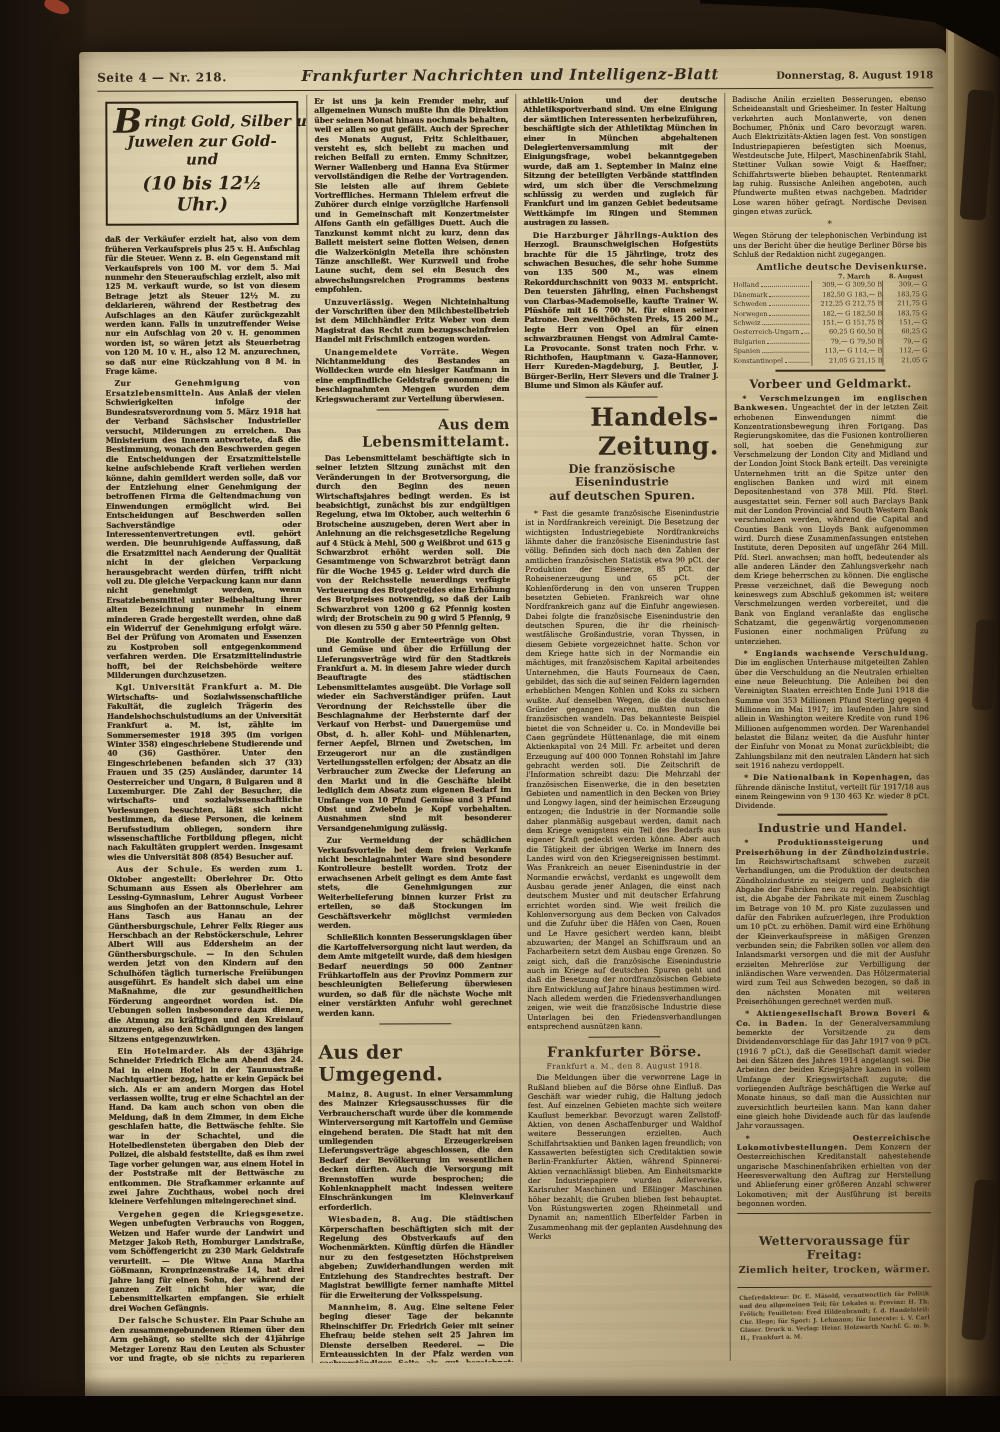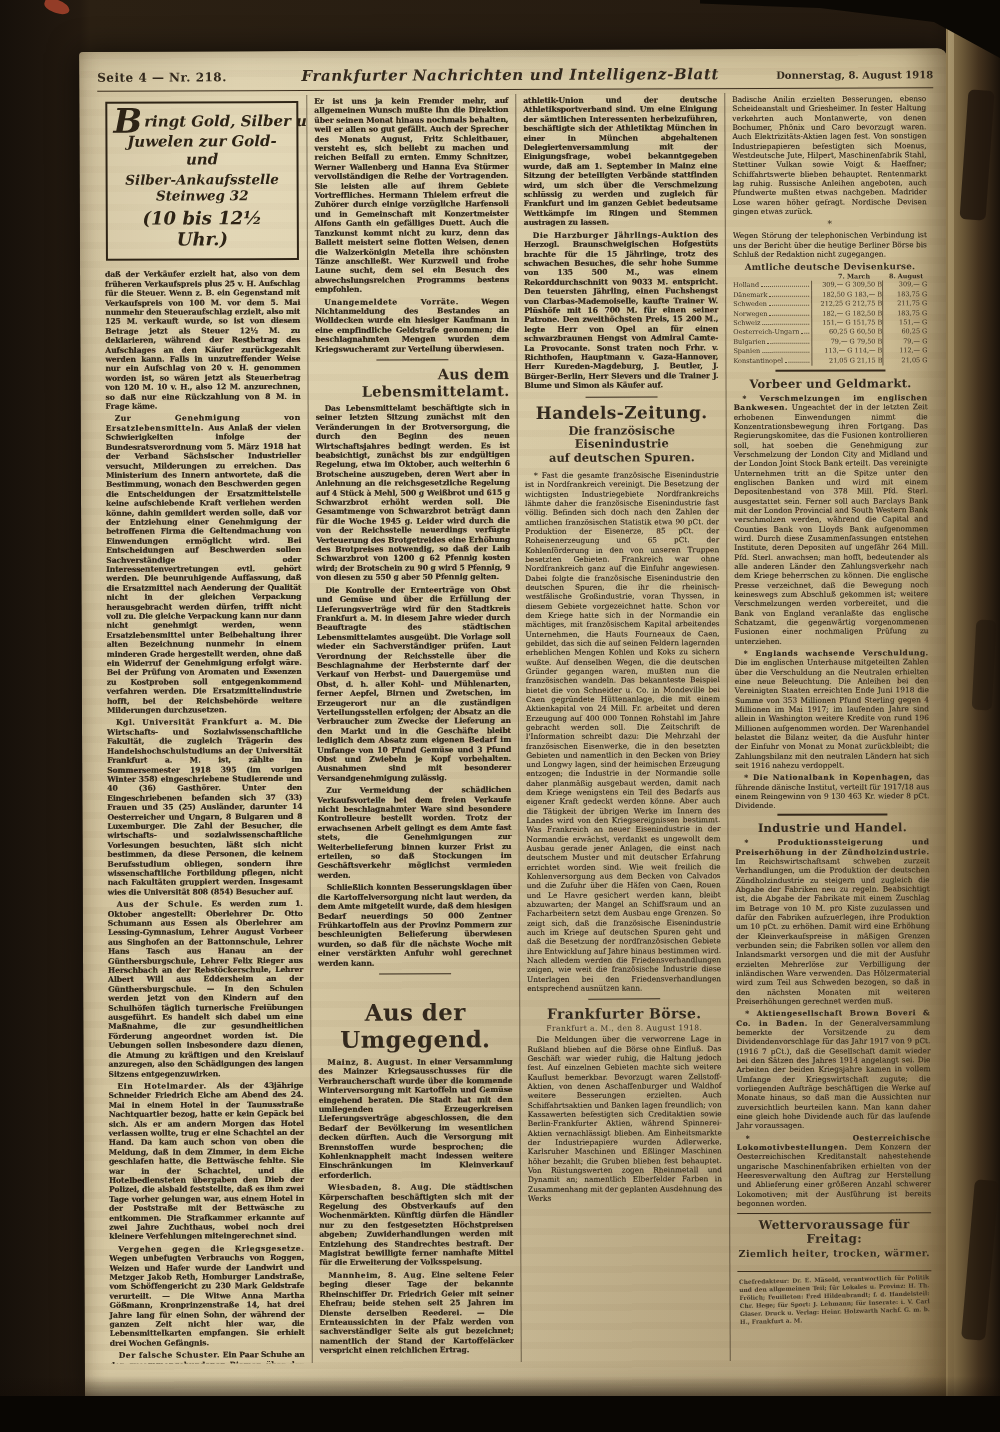--- a/index.html
+++ b/index.html
@@ -61,45 +61,45 @@
     font-style:italic;color:#2e2416;background:rgba(255,248,225,.12);}
   .ad-l1{font-size:15px;font-weight:bold;white-space:nowrap;}
   .adinit{font-size:34px;line-height:.6;vertical-align:-6px;margin-right:2px;}
   .ad-l2{font-size:15px;font-weight:bold;margin-top:2px;}
   .ad-l3{font-size:13.5px;font-weight:bold;margin-top:3px;}
   .ad-l4{font-size:18px;font-weight:bold;margin-top:4px;}
 
   
   .rule-short{width:72px;margin:6px auto 5px;border-top:1.5px solid #35291b;}
   .h-lma{font-size:14.5px;font-weight:bold;text-align:right;margin:3px 0 4px;letter-spacing:.3px;}
-  .h-umg{font-size:23px;font-weight:bold;text-align:center;margin:24px 0 5px;letter-spacing:.4px;}
-  .h-hz{font-size:17px;font-weight:bold;text-align:center;margin:4px 0 2px;letter-spacing:.4px;}
+  .h-umg{font-size:19px;font-weight:bold;margin:16px 0 5px;letter-spacing:.4px;}
+  .h-hz{font-size:25px;font-weight:bold;text-align:right;margin:4px 0 2px;letter-spacing:.4px;}
   .h-hz-sub{font-size:11.5px;font-weight:bold;text-align:center;line-height:1.2;margin-bottom:5px;}
   .h-boerse{font-size:14px;font-weight:bold;text-align:center;margin:6px 0 2px;letter-spacing:.4px;}
   .dateline{font-size:7.6px;text-align:center;margin-bottom:2px;letter-spacing:.4px;}
   .h-small{font-size:11.5px;font-weight:bold;text-align:center;margin:5px 0 3px;letter-spacing:.3px;}
   .note-mark{text-align:center;font-size:9px;margin:2px 0;}
 
   
   .dev{margin:3px 0 2px;}
-  .dev-title{font-size:8.8px;font-weight:bold;text-align:center;margin-bottom:1px;letter-spacing:.2px;}
+  .dev-title{font-size:8.8px;font-weight:bold;text-align:right;margin-bottom:1px;letter-spacing:.2px;}
   .dhead{display:flex;font-size:6.4px;font-weight:bold;}
   .dhead .sp{flex:1;}
   .dh7{width:62px;text-align:center;}
   .dh8{width:42px;text-align:center;overflow:hidden;white-space:nowrap;}
   .drow{display:flex;font-size:6.5px;line-height:1.45;align-items:baseline;}
   .dn{white-space:nowrap;}
   .dd{flex:1;border-bottom:1px dotted rgba(52,40,26,.8);margin:0 2px 2px;}
   .d7{width:62px;text-align:right;border-left:1px solid rgba(52,40,26,.7);padding-left:8px;white-space:nowrap;overflow:hidden;}
   .d8{width:42px;text-align:right;border-left:1px solid rgba(52,40,26,.7);padding-left:2px;white-space:nowrap;overflow:hidden;}
   .rule-mid{width:110px;margin:4px auto;border-top:2px solid #35291b;}
   .rule-full{border-top:1px solid #3a2d1d;margin:5px 0 4px;}
 
   
-  .h-weather{font-size:12px;font-weight:bold;text-align:center;margin:4px 0 2px;letter-spacing:.3px;}
+  .h-weather{font-size:12px;font-weight:bold;text-align:center;margin:20px 0 2px;letter-spacing:.3px;}
   .weather-txt{font-size:9.5px;font-weight:bold;text-align:center;margin-bottom:12px;letter-spacing:.4px;}
   .impressum{font-size:5.9px;line-height:1.35;text-align:justify;transform:rotate(-1.2deg);
     font-weight:bold;opacity:.9;margin:2px 2px 3px;}
 </style>
 </head>
 <body>
 
 <div class="photo">
 
   <div class="page">
@@ -110,35 +110,35 @@
       <span class="ph-right">Donnerstag, 8. August 1918</span>
     </div>
     <div class="hr-main"></div>
 
     <div class="cols">
 
       <div class="col">
         <div class="adbox">
           <div class="ad-l1"><span class="adinit">B</span><span>ringt Gold, Silber und</span></div>
           <div class="ad-l2">Juwelen zur Gold- und</div>
-          <div class="ad-l3">Silber-Ankaufsstelle Steinweg 32</div>
           <div class="ad-l4">(10 bis 12½ Uhr.)</div>
         </div>
         <p class="frak"><span>daß der Verkäufer erzielt hat, also von dem früheren Verkaufspreis plus 25 v. H. Aufschlag für die Steuer. Wenn z. B. ein Gegenstand mit Verkaufspreis von 100 M. vor dem 5. Mai nunmehr den Steueraufschlag erzielt, also mit 125 M. verkauft wurde, so ist von diesem Betrage jetzt als Steuer 12½ M. zu deklarieren, während der Restbetrag des Aufschlages an den Käufer zurückgezahlt werden kann. Falls in unzutreffender Weise nur ein Aufschlag von 20 v. H. genommen worden ist, so wären jetzt als Steuerbetrag von 120 M. 10 v. H., also 12 M. anzurechnen, so daß nur eine Rückzahlung von 8 M. in Frage käme.</span></p>
         <p class="frak ind"><b class="lead">Zur Genehmigung von Ersatzlebensmitteln.</b> <span>Aus Anlaß der vielen Schwierigkeiten infolge der Bundesratsverordnung vom 5. März 1918 hat der Verband Sächsischer Industrieller versucht, Milderungen zu erreichen. Das Ministerium des Innern antwortete, daß die Bestimmung, wonach den Beschwerden gegen die Entscheidungen der Ersatzmittelstelle keine aufschiebende Kraft verliehen werden könne, dahin gemildert werden solle, daß vor der Entziehung einer Genehmigung der betroffenen Firma die Geltendmachung von Einwendungen ermöglicht wird. Bei Entscheidungen auf Beschwerden sollen Sachverständige oder Interessentenvertretungen evtl. gehört werden. Die beunruhigende Auffassung, daß die Ersatzmittel nach Aenderung der Qualität nicht in der gleichen Verpackung herausgebracht werden dürfen, trifft nicht voll zu. Die gleiche Verpackung kann nur dann nicht genehmigt werden, wenn Ersatzlebensmittel unter Beibehaltung ihrer alten Bezeichnung nunmehr in einem minderen Grade hergestellt werden, ohne daß ein Widerruf der Genehmigung erfolgt wäre. Bei der Prüfung von Aromaten und Essenzen zu Kostproben soll entgegenkommend verfahren werden. Die Ersatzmittelindustrie hofft, bei der Reichsbehörde weitere Milderungen durchzusetzen.</span></p>
         <p class="frak ind"><b class="lead">Kgl. Universität Frankfurt a. M.</b> <span>Die Wirtschafts- und Sozialwissenschaftliche Fakultät, die zugleich Trägerin des Handelshochschulstudiums an der Universität Frankfurt a. M. ist, zählte im Sommersemester 1918 395 (im vorigen Winter 358) eingeschriebene Studierende und 40 (36) Gasthörer. Unter den Eingeschriebenen befanden sich 37 (33) Frauen und 35 (25) Ausländer, darunter 14 Oesterreicher und Ungarn, 8 Bulgaren und 8 Luxemburger. Die Zahl der Besucher, die wirtschafts- und sozialwissenschaftliche Vorlesungen besuchten, läßt sich nicht bestimmen, da diese Personen, die keinem Berufsstudium obliegen, sondern ihre wissenschaftliche Fortbildung pflegen, nicht nach Fakultäten gruppiert werden. Insgesamt wies die Universität 808 (854) Besucher auf.</span></p>
         <p class="frak ind"><b class="lead">Aus der Schule.</b> <span>Es werden zum 1. Oktober angestellt: Oberlehrer Dr. Otto Schumann aus Essen als Oberlehrer am Lessing-Gymnasium, Lehrer August Vorbeer aus Singhofen an der Battonnschule, Lehrer Hans Tasch aus Hanau an der Günthersburgschule, Lehrer Felix Rieger aus Herschbach an der Rebstöckerschule, Lehrer Albert Will aus Eddersheim an der Günthersburgschule. — In den Schulen werden jetzt von den Kindern auf den Schulhöfen täglich turnerische Freiübungen ausgeführt. Es handelt sich dabei um eine Maßnahme, die zur gesundheitlichen Förderung angeordnet worden ist. Die Uebungen sollen insbesondere dazu dienen, die Atmung zu kräftigen und den Kreislauf anzuregen, also den Schädigungen des langen Sitzens entgegenzuwirken.</span></p>
         <p class="frak ind"><b class="lead">Ein Hotelmarder.</b> <span>Als der 43jährige Schneider Friedrich Eiche am Abend des 24. Mai in einem Hotel in der Taunusstraße Nachtquartier bezog, hatte er kein Gepäck bei sich. Als er am andern Morgen das Hotel verlassen wollte, trug er eine Schachtel an der Hand. Da kam auch schon von oben die Meldung, daß in dem Zimmer, in dem Eiche geschlafen hatte, die Bettwäsche fehlte. Sie war in der Schachtel, und die Hotelbediensteten übergaben den Dieb der Polizei, die alsbald feststellte, daß es ihm zwei Tage vorher gelungen war, aus einem Hotel in der Poststraße mit der Bettwäsche zu entkommen. Die Strafkammer erkannte auf zwei Jahre Zuchthaus, wobei noch drei kleinere Verfehlungen miteingerechnet sind.</span></p>
         <p class="frak ind"><b class="lead">Vergehen gegen die Kriegsgesetze.</b> <span>Wegen unbefugten Verbrauchs von Roggen, Weizen und Hafer wurde der Landwirt und Metzger Jakob Reth, Homburger Landstraße, vom Schöffengericht zu 230 Mark Geldstrafe verurteilt. — Die Witwe Anna Martha Gößmann, Kronprinzenstraße 14, hat drei Jahre lang für einen Sohn, der während der ganzen Zeit nicht hier war, die Lebensmittelkarten empfangen. Sie erhielt drei Wochen Gefängnis.</span></p>
         <p class="frak ind"><b class="lead">Der falsche Schuster.</b> <span>Ein Paar Schuhe an den zusammengebundenen Riemen über den Arm gehängt, so stellte sich der 41jährige Metzger Lorenz Rau den Leuten als Schuster vor und fragte, ob sie nichts zu reparieren hätten, er habe aus Zufall ein Stück Leder bekommen. Der Mann sah so ehrsam aus, daß viele Leute nicht widerstehen konnten und ihm Schuhe mitgaben. Sie sahen sie niemals wieder. Die Strafkammer verurteilte den Schwindler wegen Betrugs im Rückfalle zu 18 Monaten Zuchthaus und fünf Jahren Ehrverlust.</span></p>
 
       </div>
 
       <div class="col">
         <p class="frak"><span>Er ist uns ja kein Fremder mehr, auf allgemeinen Wunsch mußte ihn die Direktion über seinen Monat hinaus nochmals behalten, weil er allen so gut gefällt. Auch der Sprecher des Monats August, Fritz Schleitbauer, versteht es, sich beliebt zu machen und reichen Beifall zu ernten. Emmy Schnitzer, Werner Wallenberg und Hanna Eva Stürmer vervollständigen die Reihe der Vortragenden. Sie leisten alle auf ihrem Gebiete Vortreffliches. Hermann Thielem erfreut die Zuhörer durch einige vorzügliche Harfensoli und in Gemeinschaft mit Konzertmeister Alfons Ganth ein gefälliges Duett. Auch die Tanzkunst kommt nicht zu kurz, denn das Ballett meistert seine flotten Weisen, denen die Walzerkönigin Metella ihre schönsten Tänze anschließt. Wer Kurzweil und frohe Laune sucht, dem sei ein Besuch des abwechslungsreichen Programms bestens empfohlen.</span></p>
+        <p class="frak ind"><b class="lead">Unzuverlässig.</b> <span>Wegen Nichteinhaltung der Vorschriften über den Milchbestellbetrieb ist dem Milchhändler Fritz Weber von dem Magistrat das Recht zum bezugsscheinfreien Handel mit Frischmilch entzogen worden.</span></p>
         <p class="frak ind"><b class="lead">Unangemeldete Vorräte.</b> <span>Wegen Nichtanmeldung des Bestandes an Wolldecken wurde ein hiesiger Kaufmann in eine empfindliche Geldstrafe genommen; die beschlagnahmten Mengen wurden dem Kriegswucheramt zur Verteilung überwiesen.</span></p>
 
         <div class="rule-short"></div>
         <div class="h-lma">Aus dem Lebensmittelamt.</div>
         <p class="frak ind"><span>Das Lebensmittelamt beschäftigte sich in seiner letzten Sitzung zunächst mit den Veränderungen in der Brotversorgung, die durch den Beginn des neuen Wirtschaftsjahres bedingt werden. Es ist beabsichtigt, zunächst bis zur endgültigen Regelung, etwa im Oktober, auch weiterhin 6 Brotscheine auszugeben, deren Wert aber in Anlehnung an die reichsgesetzliche Regelung auf 4 Stück à Mehl, 500 g Weißbrot und 615 g Schwarzbrot erhöht werden soll. Die Gesamtmenge von Schwarzbrot beträgt dann für die Woche 1945 g. Leider wird durch die von der Reichsstelle neuerdings verfügte Verteuerung des Brotgetreides eine Erhöhung des Brotpreises notwendig, so daß der Laib Schwarzbrot von 1200 g 62 Pfennig kosten wird; der Brotschein zu 90 g wird 5 Pfennig, 9 von diesen zu 550 g aber 50 Pfennig gelten.</span></p>
         <p class="frak ind"><span>Die Kontrolle der Ernteerträge von Obst und Gemüse und über die Erfüllung der Lieferungsverträge wird für den Stadtkreis Frankfurt a. M. in diesem Jahre wieder durch Beauftragte des städtischen Lebensmittelamtes ausgeübt. Die Vorlage soll wieder ein Sachverständiger prüfen. Laut Verordnung der Reichsstelle über die Beschlagnahme der Herbsternte darf der Verkauf von Herbst- und Dauergemüse und Obst, d. h. aller Kohl- und Mühlenarten, ferner Aepfel, Birnen und Zwetschen, im Erzeugerort nur an die zuständigen Verteilungsstellen erfolgen; der Absatz an die Verbraucher zum Zwecke der Lieferung an den Markt und in die Geschäfte bleibt lediglich dem Absatz zum eigenen Bedarf im Umfange von 10 Pfund Gemüse und 3 Pfund Obst und Zwiebeln je Kopf vorbehalten. Ausnahmen sind mit besonderer Versandgenehmigung zulässig.</span></p>
         <p class="frak ind"><span>Zur Vermeidung der schädlichen Verkaufsvorteile bei dem freien Verkaufe nicht beschlagnahmter Ware sind besondere Kontrolleure bestellt worden. Trotz der erwachsenen Arbeit gelingt es dem Amte fast stets, die Genehmigungen zur Weiterbelieferung binnen kurzer Frist zu erteilen, so daß Stockungen im Geschäftsverkehr möglichst vermieden werden.</span></p>
         <p class="frak ind"><span>Schließlich konnten Besserungsklagen über die Kartoffelversorgung nicht laut werden, da dem Amte mitgeteilt wurde, daß dem hiesigen Bedarf neuerdings 50 000 Zentner Frühkartoffeln aus der Provinz Pommern zur beschleunigten Belieferung überwiesen wurden, so daß für die nächste Woche mit einer verstärkten Anfuhr wohl gerechnet werden kann.</span></p>
 
         <div class="rule-short"></div>

